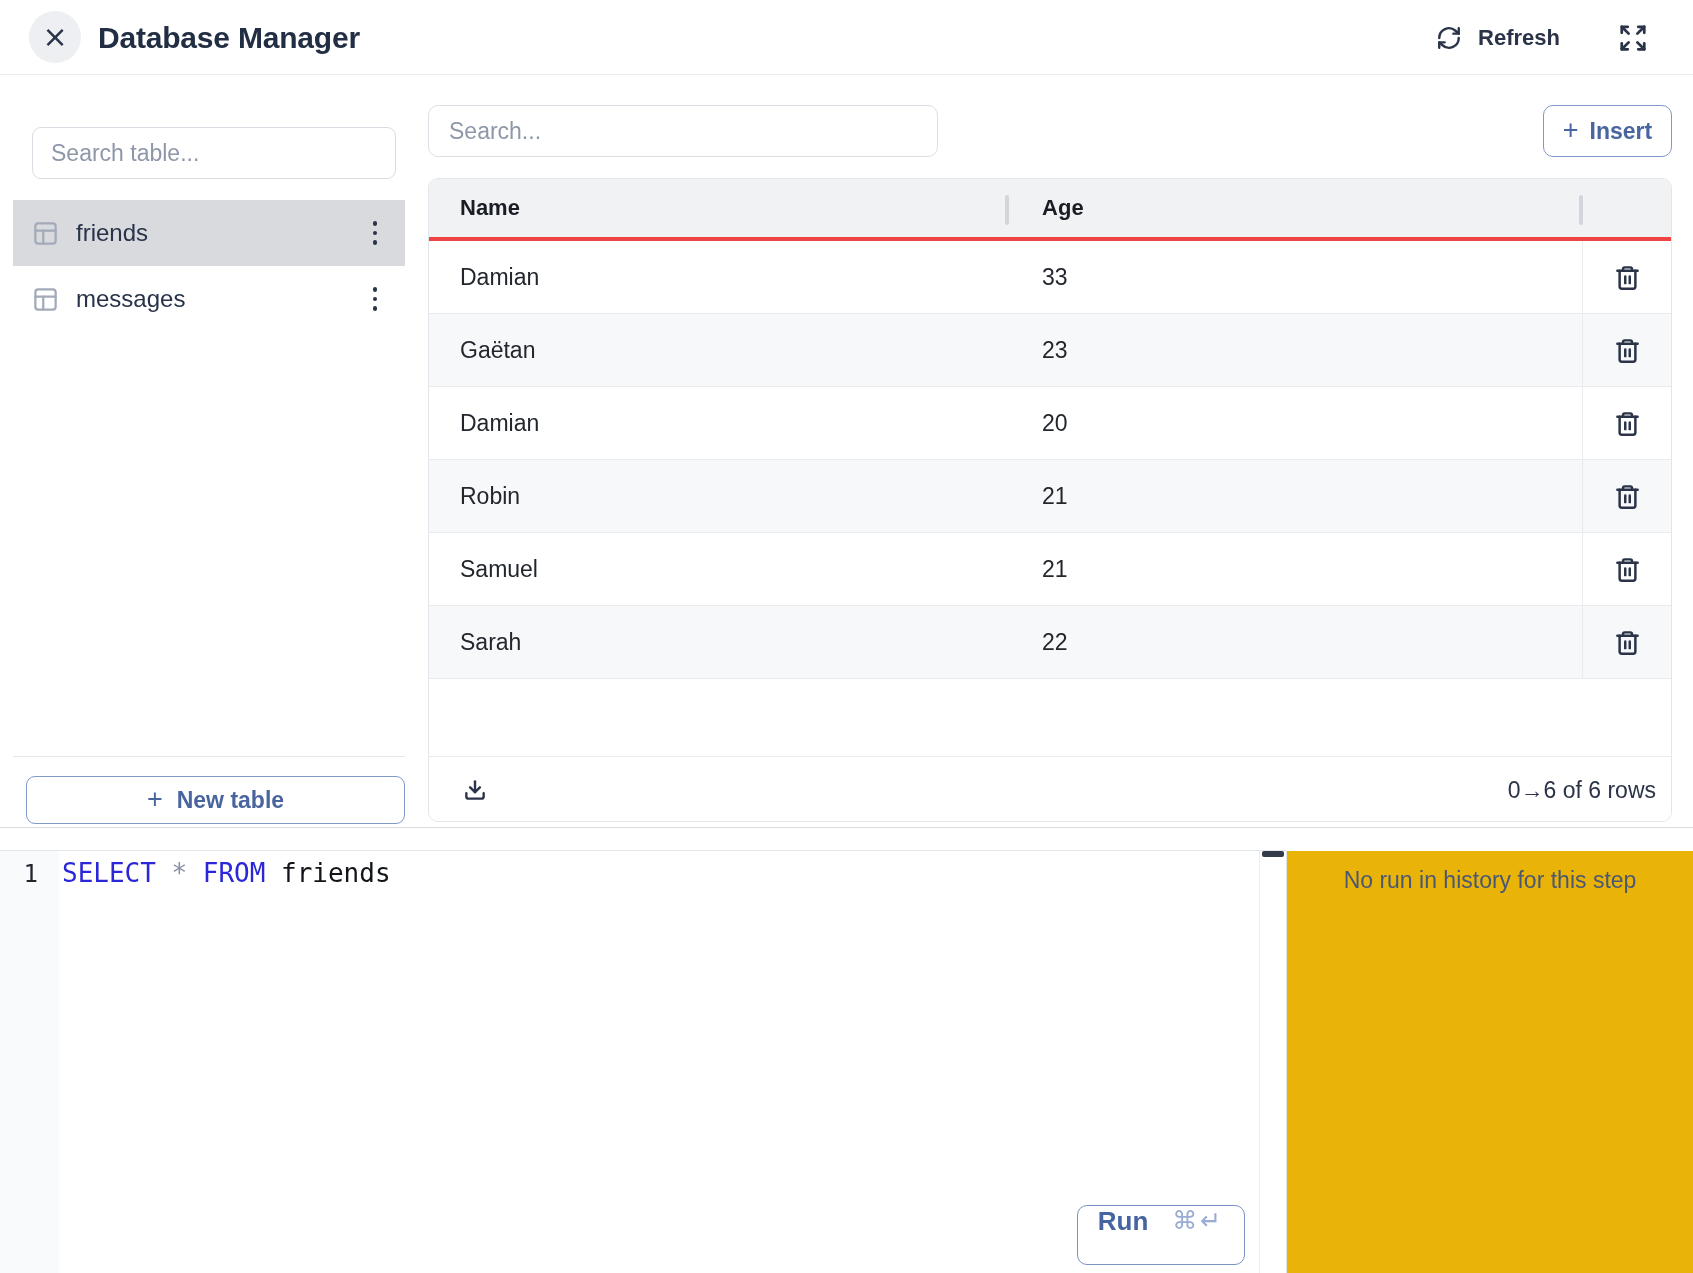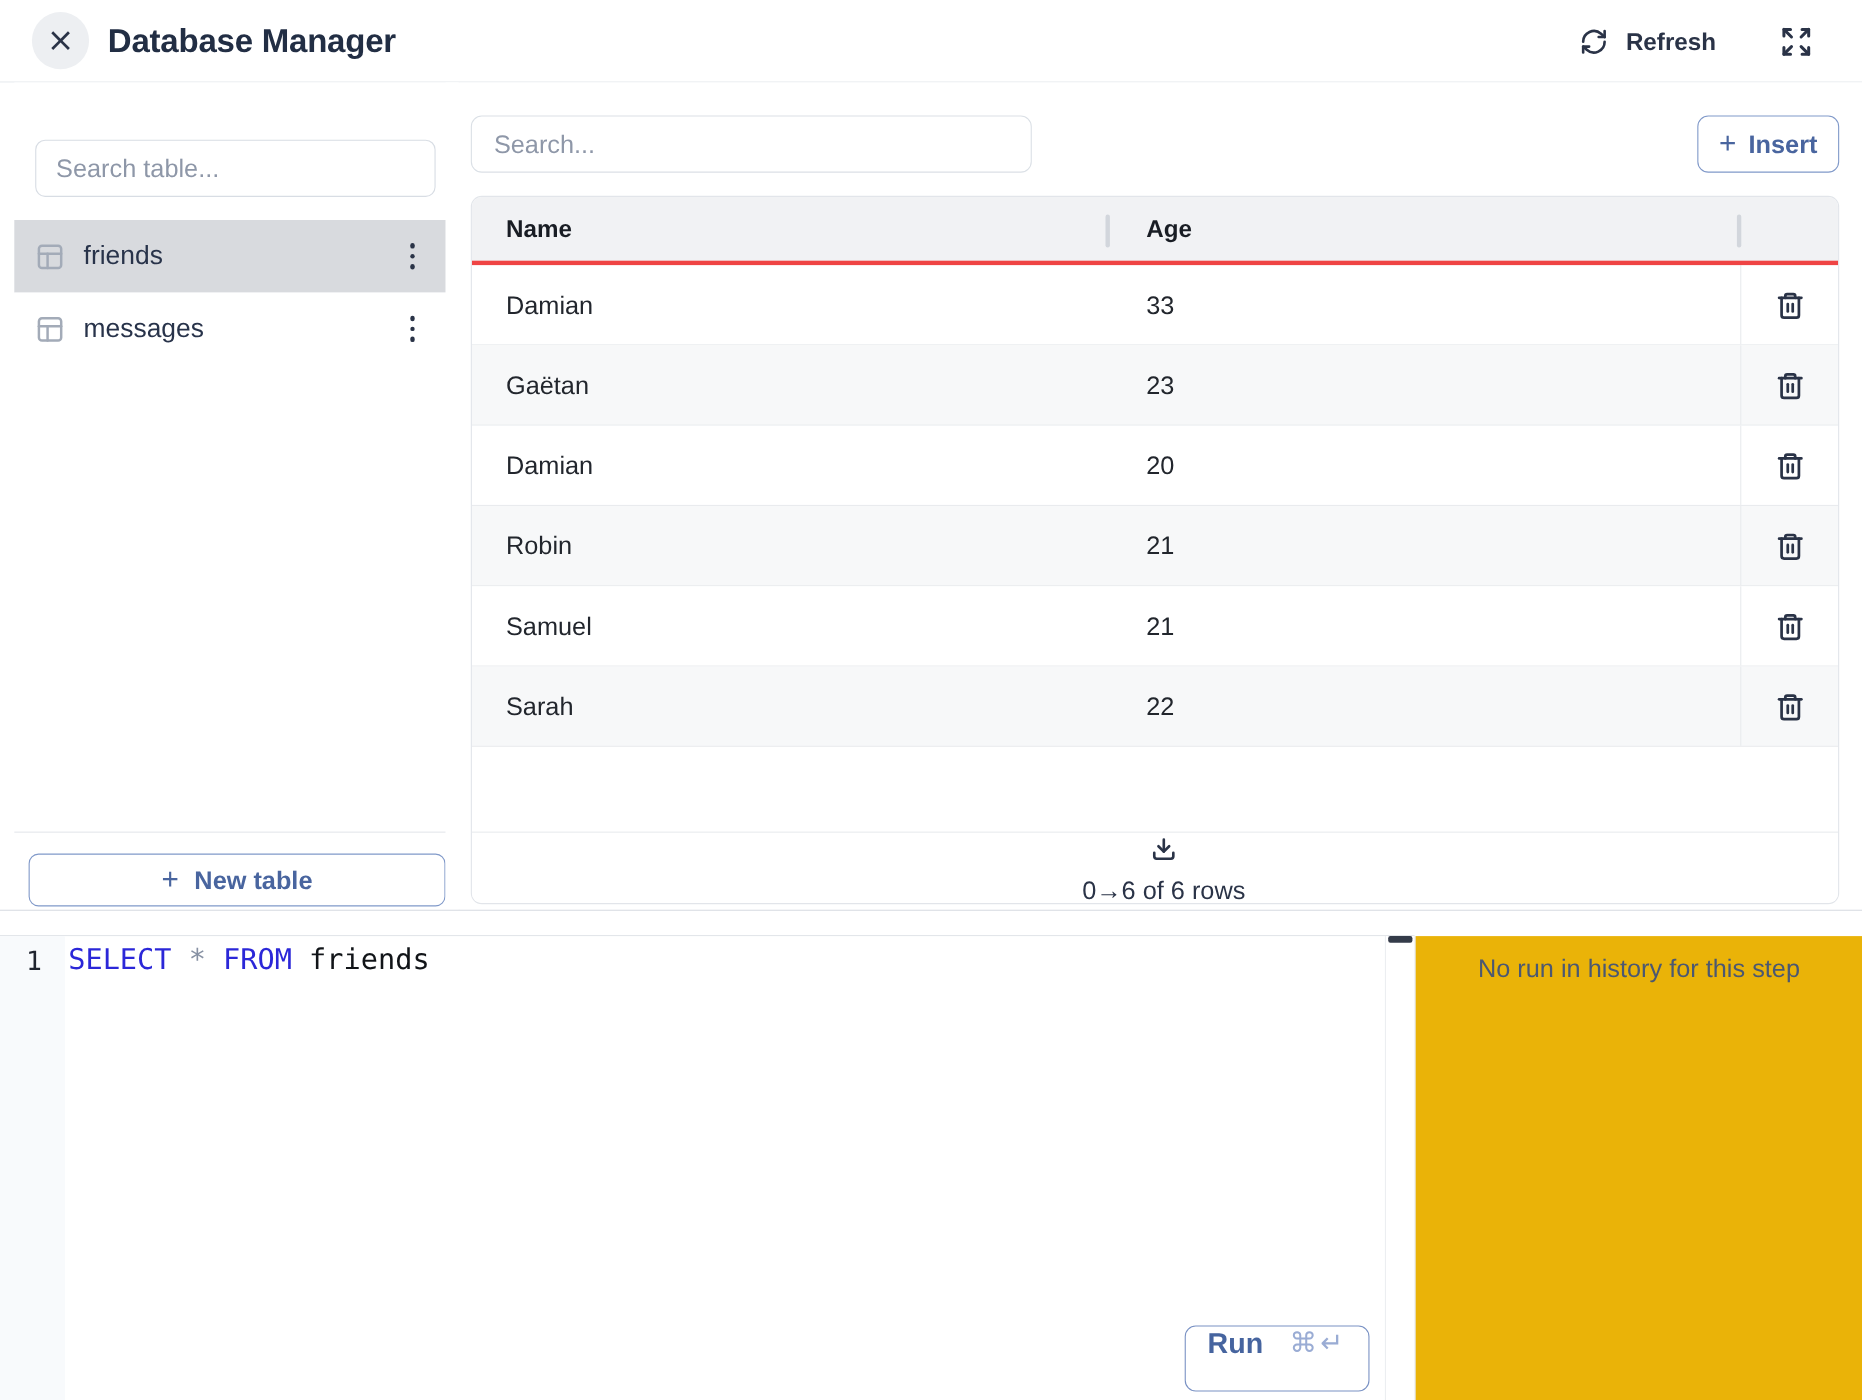--- a/index.html
+++ b/index.html
@@ -60,21 +60,21 @@
 
   .tr { height:73px; display:flex; align-items:stretch; border-bottom:1px solid #e9ebee; font-size:23px; color:#22262d; background:#fff; }
   .tr:nth-child(even) { background:#f7f8f9; }
   .td { display:flex; align-items:center; }
   .td-name { width:579px; padding-left:31px; }
   .td-age { width:576px; padding-left:35px; }
   .td-actions { width:89px; justify-content:center; border-left:1px solid #e9ebee; }
   .del-btn { background:none; border:none; cursor:pointer; padding:4px; }
 
   .table-spacer { height:77px; background:#fff; }
-  .tfoot { height:67px; border-top:1px solid #e9ebee; display:flex; align-items:center; justify-content:space-between; padding:0 15px 0 31px; background:#fff;flex-direction:column; }
+  .tfoot { height:67px; border-top:1px solid #e9ebee; display:flex; align-items:center; justify-content:space-between; padding:0 15px 0 31px; background:#fff; }
   .dl-btn { background:none; border:none; cursor:pointer; padding:2px; }
   .rows-info { font-size:23px; color:#2a3347; }
 
   
   .bottom { position:absolute; left:0; top:827px; width:1693px; height:446px; background:#fff; border-top:1px solid #d9dde3; }
   .editor-border { position:absolute; left:0; top:22px; width:1286px; height:1px; background:#e3e6ea; }
   .gutter { position:absolute; left:0; top:23px; width:59px; height:423px; background:#f8fafc;
     font-family:"DejaVu Sans Mono", monospace; font-size:24px; color:#20252f; text-align:right; padding:9px 21px 0 0; }
   .code-area { position:absolute; left:59px; top:23px; width:1200px; height:423px; cursor:text; }
   .code-line { display:flex; gap:15.6px; padding:7px 0 0 3px; font-family:"DejaVu Sans Mono", monospace; font-size:26px; color:#111418; }

